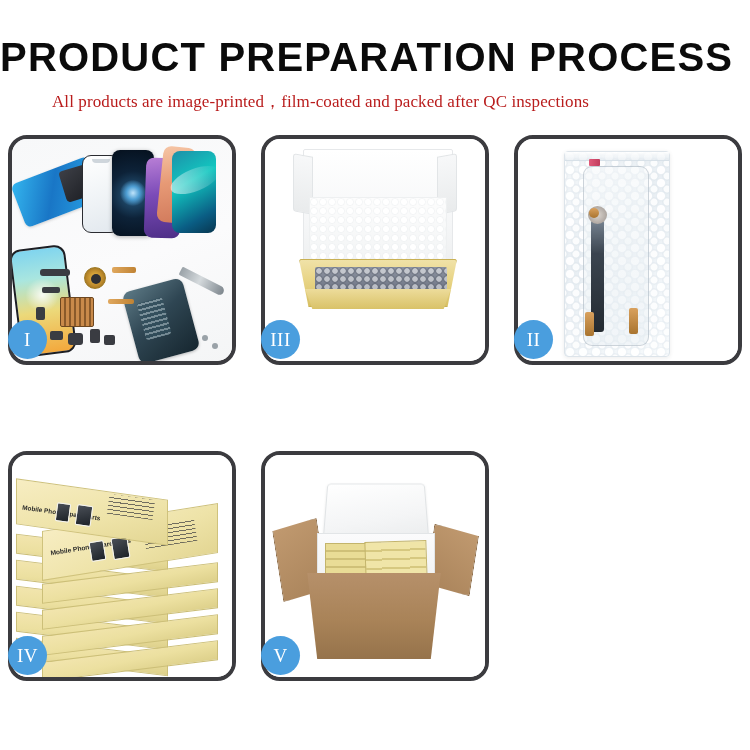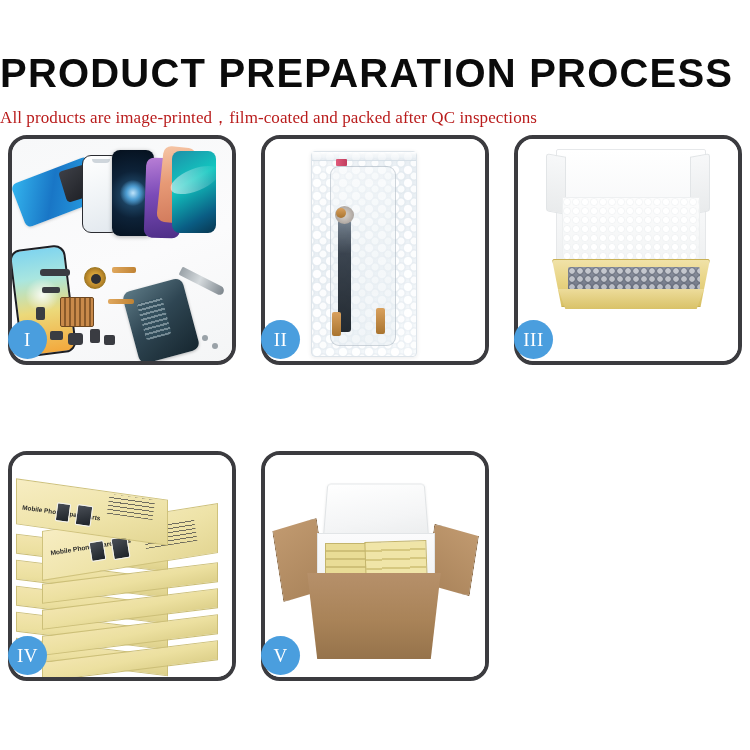--- a/index.html
+++ b/index.html
@@ -5,21 +5,21 @@
   * { box-sizing: border-box; margin: 0; padding: 0; }
   html, body {
     width: 750px; height: 750px;
     background: #ffffff;
     font-family: "Liberation Sans", sans-serif;
     overflow: hidden;
   }
   .page { position: relative; width: 750px; height: 750px; background: #fff; }
 
   
-  .header { position: absolute; left: 0; top: 16px; width: 641px; text-align: left; }
+  .header { position: absolute; left: 0; top: 0; width: 641px; text-align: center; }
   .title {
     font-family: "Liberation Sans", sans-serif;
     font-size: 40px;
     font-weight: 700;
     letter-spacing: 1.2px;
     color: #0b0b0b;
     margin-top: 36px;
     line-height: 1.05;
     white-space: nowrap;
   }
@@ -392,48 +392,48 @@
         <div class="chip" style="left:92px;top:196px;width:11px;height:10px;"></div>
         <div class="chip" style="left:16px;top:190px;width:8px;height:16px;background:#4b5058;"></div>
         <div class="chip" style="left:30px;top:148px;width:18px;height:6px;"></div>
         <div class="chip" style="left:190px;top:196px;width:6px;height:6px;border-radius:50%;background:#9aa2a8;"></div>
         <div class="chip" style="left:200px;top:204px;width:6px;height:6px;border-radius:50%;background:#9aa2a8;"></div>
       </div>
       <div class="badge">I</div>
     </div>
 
     <div class="panel">
+      <div class="panel-inner p3">
+        <div class="box3-lidback"></div>
+        <div class="box3-lidflap-l"></div>
+        <div class="box3-lidflap-r"></div>
+        <div class="foam3"></div>
+        <div class="tray3"></div>
+        <div class="bubwrap3"></div>
+        <div class="tray3-front"></div>
+      </div>
+      <div class="badge">III</div>
+    </div>
+
+    <div class="panel">
       <div class="panel-inner p2">
         <div class="bag">
           <div class="bag-seal"></div>
           <div class="bag-item"></div>
           <div class="pink-tab"></div>
           <div class="lcd-flex"></div>
           <div class="conn" style="left:20px;top:160px;width:9px;height:24px;"></div>
           <div class="conn" style="left:64px;top:156px;width:9px;height:26px;"></div>
           <div class="conn" style="left:24px;top:56px;width:10px;height:10px;border-radius:50%;"></div>
         </div>
       </div>
       <div class="badge">II</div>
     </div>
 
     <div class="panel">
-      <div class="panel-inner p3">
-        <div class="box3-lidback"></div>
-        <div class="box3-lidflap-l"></div>
-        <div class="box3-lidflap-r"></div>
-        <div class="foam3"></div>
-        <div class="tray3"></div>
-        <div class="bubwrap3"></div>
-        <div class="tray3-front"></div>
-      </div>
-      <div class="badge">III</div>
-    </div>
-
-    <div class="panel">
       <div class="panel-inner p4">
 
         <div class="stackbox" style="left:4px;top:192px;width:152px;height:20px;transform:skewY(7deg);"></div>
         <div class="stackbox" style="left:4px;top:166px;width:152px;height:20px;transform:skewY(7deg);"></div>
         <div class="stackbox" style="left:4px;top:140px;width:152px;height:20px;transform:skewY(7deg);"></div>
         <div class="stackbox" style="left:4px;top:114px;width:152px;height:20px;transform:skewY(7deg);"></div>
         <div class="stackbox" style="left:4px;top:88px;width:152px;height:20px;transform:skewY(7deg);"></div>
 
         <div class="stackbox" style="left:30px;top:196px;width:176px;height:20px;transform:skewY(-7deg);"></div>
         <div class="stackbox" style="left:30px;top:170px;width:176px;height:20px;transform:skewY(-7deg);"></div>

